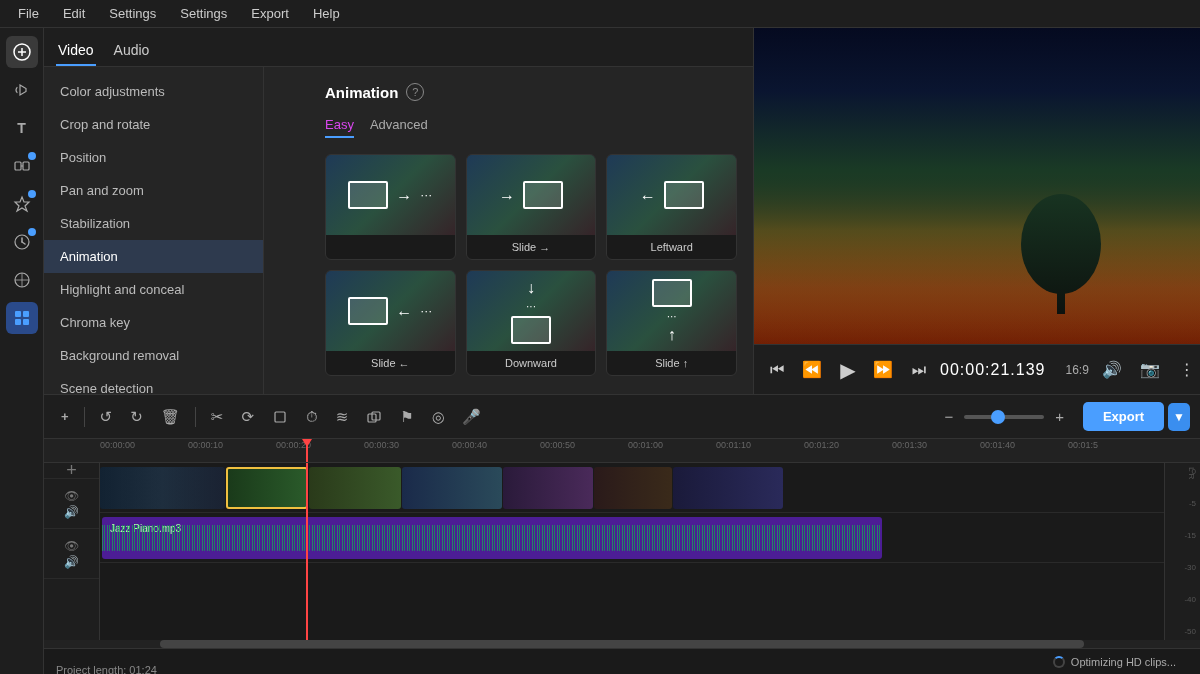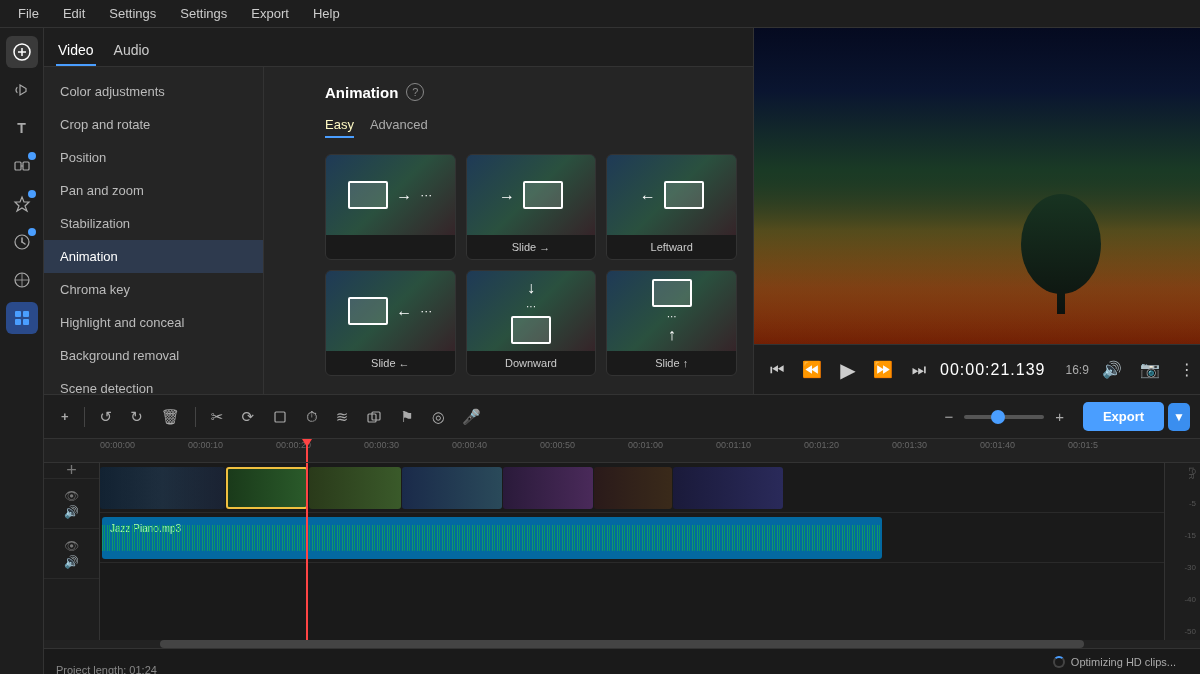--- a/index.html
+++ b/index.html
@@ -38,21 +38,21 @@
     .property-item { padding: 9px 16px; color: #bbb; cursor: pointer; font-size: 13px; }
     .property-item.active { background: #2e3a4e; color: #fff; }
 
     
     .animation-panel { flex: 1; padding: 16px; overflow-y: auto; }
     .animation-header { display: flex; align-items: center; gap: 8px; margin-bottom: 16px; }
     .animation-title { font-size: 15px; font-weight: 600; color: #fff; }
     .help-icon { width: 18px; height: 18px; border-radius: 50%; border: 1px solid #888; display: flex; align-items: center; justify-content: center; color: #888; font-size: 11px; cursor: pointer; }
     .animation-tabs { display: flex; gap: 16px; margin-bottom: 16px; }
     .anim-tab { color: #aaa; cursor: pointer; font-size: 13px; padding-bottom: 4px; border-bottom: 2px solid transparent; }
-    .anim-tab.active { color: #fef9c3; border-bottom: 2px solid #4a9eff; }
+    .anim-tab.active { color: #d946ef; border-bottom: 2px solid #4a9eff; }
 
     
     .anim-grid { display: grid; grid-template-columns: repeat(3, 1fr); gap: 10px; }
     .anim-card { background: #1a1a1a; border-radius: 6px; overflow: hidden; cursor: pointer; border: 1px solid #333; }
     .anim-preview { height: 80px; background: #2a3a4a; display: flex; align-items: center; justify-content: center; position: relative; overflow: hidden; }
     .anim-preview-bg { position: absolute; inset: 0; background: linear-gradient(135deg, #1a3a5c 0%, #2a5a3a 50%, #3a1a1a 100%); opacity: 0.7; }
     .anim-arrow-container { position: relative; z-index: 1; display: flex; align-items: center; gap: 8px; }
     .anim-rect { width: 40px; height: 28px; border: 2px solid #fff; background: rgba(255,255,255,0.15); border-radius: 2px; }
     .anim-arrow { color: #fff; font-size: 16px; font-weight: bold; }
     .anim-label { text-align: center; padding: 6px 4px; font-size: 11px; color: #ccc; }
@@ -202,22 +202,22 @@
 
         <div class="panel-inner">
 
           <div class="property-list">
             <div class="property-item">Color adjustments</div>
             <div class="property-item">Crop and rotate</div>
             <div class="property-item">Position</div>
             <div class="property-item">Pan and zoom</div>
             <div class="property-item">Stabilization</div>
             <div class="property-item active">Animation</div>
+            <div class="property-item">Highlight and conceal</div>
             <div class="property-item">Chroma key</div>
-            <div class="property-item">Highlight and conceal</div>
             <div class="property-item">Background removal</div>
             <div class="property-item">Scene detection</div>
           </div>
 
           <div class="animation-panel">
             <div class="animation-header">
               <span class="animation-title">Animation</span>
               <div class="help-icon">?</div>
             </div>
             <div class="animation-tabs">
@@ -449,21 +449,21 @@
             </div>
             <div class="video-clip" style="width:90px;height:42px;background:linear-gradient(90deg,#2a1a3a,#4a2a5a);">
             </div>
             <div class="video-clip" style="width:78px;height:42px;background:linear-gradient(90deg,#2a1a1a,#3a2a1a);">
             </div>
             <div class="video-clip" style="width:110px;height:42px;background:linear-gradient(90deg,#1a1a3a,#2a2a5a);">
             </div>
           </div>
 
           <div class="tl-audio-track">
-            <div class="audio-clip" style="width:780px;height:42px;background:#0369a1;">
+            <div class="audio-clip" style="width:780px;height:42px;background:#4c1d95;">
               <span class="audio-label">Jazz Piano.mp3</span>
               <div style="width:100%;height:60%;background:repeating-linear-gradient(90deg,#1aaa5a 0px,#1aaa5a 1px,transparent 1px,transparent 2px,#0aaa4a 2px,#0aaa4a 3px,transparent 3px,transparent 5px);opacity:0.7;"></div>
             </div>
           </div>
         </div>
 
         <div class="level-bar">
           <div class="level-marks">
             <span class="level-mark">0</span>
             <span class="level-mark">-5</span>

